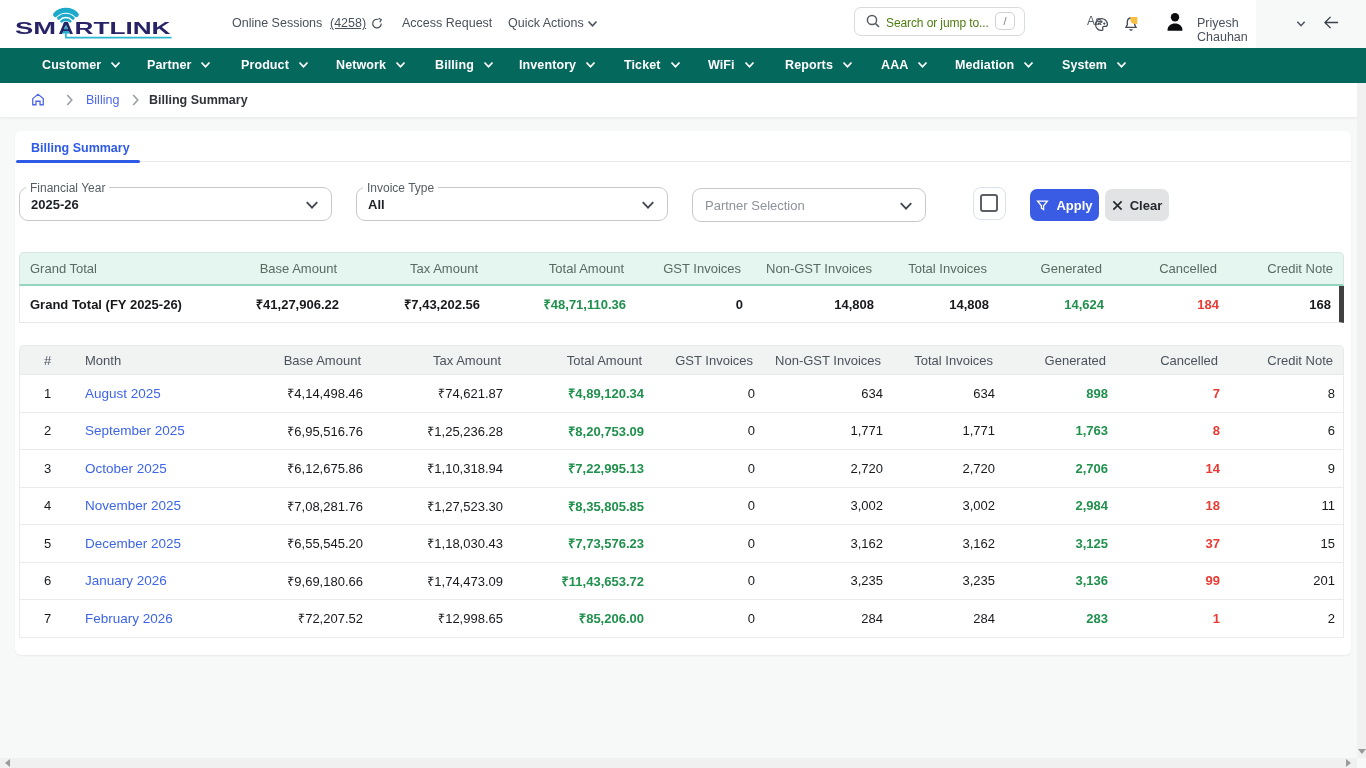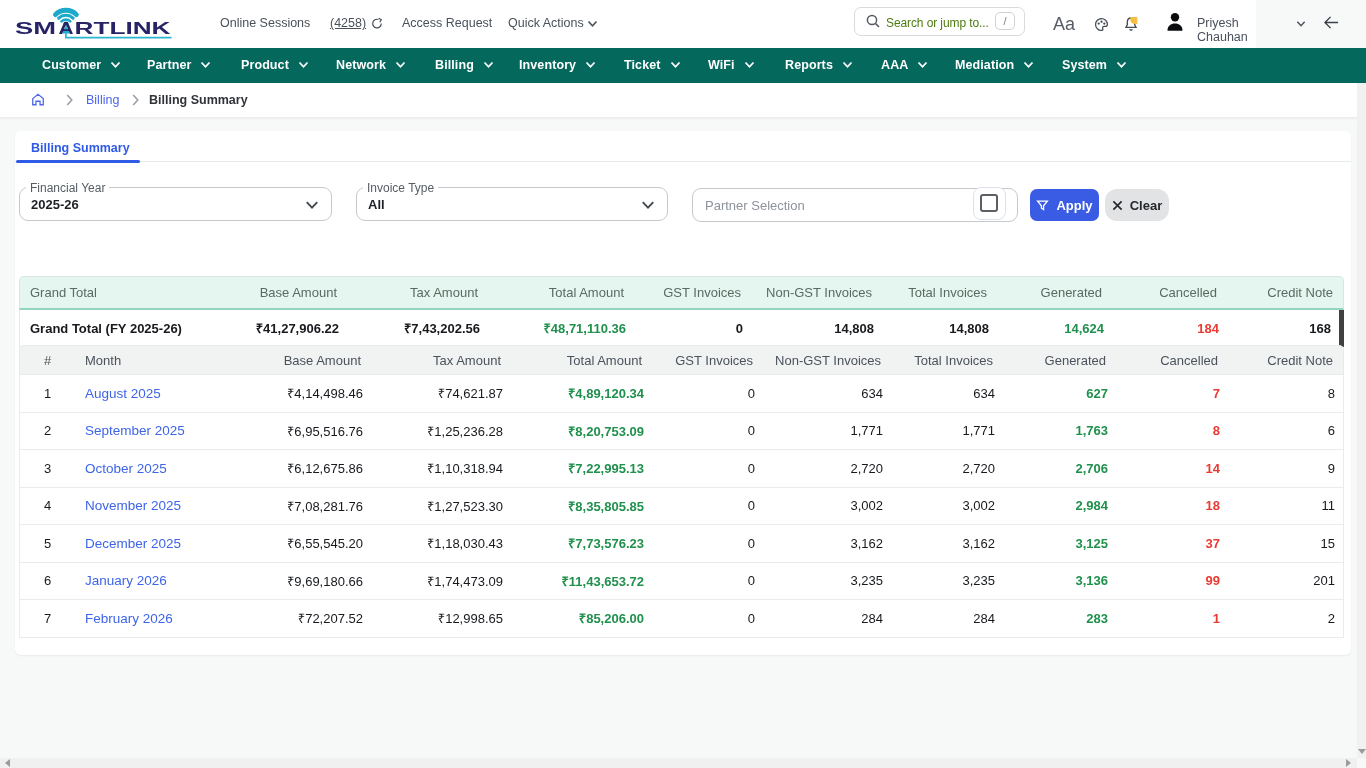--- a/index.html
+++ b/index.html
@@ -34,21 +34,21 @@
 .sel .ph  { position:absolute; left:12px; top:9px; font-size:13px; color:#8d939b; font-weight:400; }
 .sel svg.dd { position:absolute; right:12px; top:12px; }
 
 .btn { position:absolute; height:32px; border-radius:7px; font-size:13px; font-weight:700; display:flex; align-items:center; justify-content:center; gap:7px; }
 .btn.blue { background:#3a5ce4; color:#fff; }
 .btn.gray { background:#e1e3e5; color:#24282d; }
 
 
 table { border-collapse:separate; border-spacing:0; table-layout:fixed; font-size:13px; }
 td, th { overflow:hidden; white-space:nowrap; }
-.gt { position:absolute; left:19px; top:252px; width:1325px;margin-top:24px; }
+.gt { position:absolute; left:19px; top:252px; width:1325px; }
 .gt th { background:#e4f6ef; color:#5a6a63; font-weight:400; font-size:13px; height:34px; border-bottom:2px solid #95d5bf; border-top:1px solid #d8e8e0; }
 .gt td { height:37px; background:#fff; border-bottom:1px solid #e5e7ea; color:#17191d; }
 .gt th:first-child { border-left:1px solid #d8e8e0; border-top-left-radius:5px; }
 .gt th:last-child { border-right:1px solid #d8e8e0; border-top-right-radius:5px; }
 .gt td:first-child { border-left:1px solid #e5e7ea; }
 .gt td:last-child { border-right:5px solid #404040; }
 
 .mt { position:absolute; left:19px; top:345px; width:1325px; }
 .mt th { background:#f1f3f2; color:#4b525c; font-weight:400; font-size:13px; height:30px; border-bottom:1px solid #e7e9eb; border-top:1px solid #e7e9eb; }
 .mt td { height:37.5px; background:#fff; border-bottom:1px solid #e9ebed; color:#17191d; }
@@ -81,41 +81,41 @@
       <path d="M47.5 17.4 A6.3 6.3 0 0 1 56.3 17.4" stroke-width="2.6"></path>
     </g>
     <circle cx="51.9" cy="19.9" r="2.5" fill="#1ca9ca"></circle>
     <path d="M51.9 21.5 l3.9 8 h-7.8 z" fill="#1ca9ca"></path>
     <path d="M51.9 26 v7.6 h105.6" stroke="#2ab6cf" stroke-width="1.7" fill="none"></path>
     <text x="1" y="29.6" textLength="41" lengthAdjust="spacingAndGlyphs" font-family="Liberation Sans, sans-serif" font-size="16.5" font-weight="700" fill="#272366">SM</text>
     <text x="44.4" y="29.6" textLength="15" lengthAdjust="spacingAndGlyphs" font-family="Liberation Sans, sans-serif" font-size="16.5" font-weight="700" fill="#272366">A</text>
     <text x="60.5" y="29.6" textLength="96" lengthAdjust="spacingAndGlyphs" font-family="Liberation Sans, sans-serif" font-size="16.5" font-weight="700" fill="#272366">RTLINK</text>
   </svg>
 
-  <span class="topitem" style="left:220px; top:16px;">Online Sessions</span>
+  <span class="topitem" style="left:232px; top:16px;">Online Sessions</span>
   <span class="topitem" style="left:330px; top:16px;text-decoration:underline;">(4258)</span>
   <svg class="abs" style="left:371px; top:17px;" width="12" height="13" viewBox="0 0 14 14" fill="none" stroke="#49515b" stroke-width="1.4">
     <path d="M12 7 A5 5 0 1 1 8.6 2.3"></path>
     <path d="M9 0.8 l3 1.7 -1.7 3" fill="none"></path>
   </svg>
   <span class="topitem" style="left:402px; top:16px;">Access Request</span>
   <span class="topitem" style="left:508px; top:16px;">Quick Actions</span>
   <svg class="abs" style="left:587px; top:20px;" width="11" height="8" viewBox="0 0 11 8" fill="none" stroke="#49515b" stroke-width="1.6">
       <path d="M1.5 1.5 L5.5 5.8 L9.5 1.5"></path>
     </svg>
 
   <div class="abs" style="left:854px; top:7px; width:171px; height:29px; border:1px solid #d8dadd; border-radius:7px; background:#fff;"></div>
   <svg class="abs" style="left:866px; top:14px;" width="14" height="14" viewBox="0 0 14 14" fill="none" stroke="#555b63" stroke-width="1.5">
       <circle cx="6" cy="6" r="4.6"></circle>
       <path d="M9.6 9.6 L13 13"></path>
     </svg>
   <span class="topitem" style="left:886px; top:15.5px; color:#4d7c0f; font-size:12px; letter-spacing:-0.1px;">Search or jump to...</span>
   <div class="abs" style="left:995px; top:12px; width:20px; height:18px; border:1px solid #cfd2d6; border-radius:5px; font-size:11px; color:#7b8189; text-align:center; line-height:16px; font-family:'Liberation Sans',sans-serif;">/</div>
 
-  <span class="topitem" style="left:1053px; top:14px; font-size:18px; color:#565d66;">Aa</span>
+  <span class="topitem" style="left:1087px; top:14px; font-size:12px; color:#565d66;">Aa</span>
 
   <svg class="abs" style="left:1094px; top:16.5px;" width="15" height="15" viewBox="0 0 24 24" fill="none" stroke="#444b54" stroke-width="2">
     <path d="M12 2.5 A9.5 9.5 0 1 0 12 21.5 c1.6 0 2.3-1 2.3-2 0-.9-.6-1.4-.6-2.3 0-1.2 1-2.2 2.3-2.2 h2 c2 0 3.5-1.5 3.5-3.5 A9.5 9.5 0 0 0 12 2.5 z"></path>
     <circle cx="7.5" cy="10.5" r="0.8" fill="#444b54"></circle>
       <circle cx="12" cy="7.5" r="0.8" fill="#444b54"></circle>
       <circle cx="16.5" cy="10.5" r="0.8" fill="#444b54"></circle>
   </svg>
 
   <svg class="abs" style="left:1123px; top:16px;" width="16" height="16" viewBox="0 0 24 24">
     <path d="M12 3 C8.7 3 6.5 5.5 6.5 9 v4 l-2 4 h15 l-2-4 v-4 C17.5 5.5 15.3 3 12 3 z M10 20 a2.2 2.2 0 0 0 4 0" fill="none" stroke="#444b54" stroke-width="2"></path>
@@ -200,36 +200,36 @@
       <path d="M1.5 1.5 L6 6.2 L10.5 1.5"></path>
     </svg>
 </div>
 <div class="sel" style="left:356px; top:187px; width:312px;">
   <span class="lbl">Invoice Type</span>
   <span class="val">All</span>
   <svg class="dd" width="14" height="10" viewBox="0 0 12 8" fill="none" stroke="#41474e" stroke-width="1.6">
       <path d="M1.5 1.5 L6 6.2 L10.5 1.5"></path>
     </svg>
 </div>
-<div class="sel" style="left:692px; top:188px; width:326px;">
+<div class="sel" style="left:692px; top:188px; width:234px;">
   <span class="ph">Partner Selection</span>
   <svg class="dd" width="14" height="10" viewBox="0 0 12 8" fill="none" stroke="#41474e" stroke-width="1.6">
       <path d="M1.5 1.5 L6 6.2 L10.5 1.5"></path>
     </svg>
 </div>
 <div class="abs" style="left:973px; top:187px; width:33px; height:33px; border:1px solid #dde1ec; border-radius:8px; background:#fff;"></div>
 <div class="abs" style="left:980px; top:194px; width:18px; height:18px; border:2px solid #5c6065; border-radius:3px; background:#fff;"></div>
 
 <div class="btn blue" style="left:1030px; top:189px; width:69px;">
   <svg width="13" height="13" viewBox="0 0 24 24" fill="none" stroke="#fff" stroke-width="2.4">
       <path d="M3 4 h18 l-7 8.5 v7 l-4-2.5 v-4.5 z"></path>
     </svg>
   Apply
 </div>
-<div class="btn gray" style="left:1105px; top:189px; width:64px;border-radius:12px;">
+<div class="btn gray" style="left:1105px; top:189px; width:64px;">
   <svg width="11" height="11" viewBox="0 0 12 12" fill="none" stroke="#24282d" stroke-width="1.8">
       <path d="M1.5 1.5 L10.5 10.5 M10.5 1.5 L1.5 10.5"></path>
     </svg>
   Clear
 </div>
 
 <table class="gt">
   <colgroup>
     <col style="width:181px">
       <col style="width:147px">
@@ -300,21 +300,21 @@
   </tr>
   <tr>
         <td class="cal">1</td>
         <td class="lal"><a>August 2025</a></td>
         <td class="ral">₹4,14,498.46</td>
         <td class="ral">₹74,621.87</td>
         <td class="ral green">₹4,89,120.34</td>
         <td class="ral">0</td>
         <td class="ral">634</td>
         <td class="ral">634</td>
-        <td class="ral green">627</td>
+        <td class="ral green">898</td>
         <td class="ral red">7</td>
         <td class="ral">8</td>
       </tr>
   <tr>
         <td class="cal">2</td>
         <td class="lal"><a>September 2025</a></td>
         <td class="ral">₹6,95,516.76</td>
         <td class="ral">₹1,25,236.28</td>
         <td class="ral green">₹8,20,753.09</td>
         <td class="ral">0</td>

